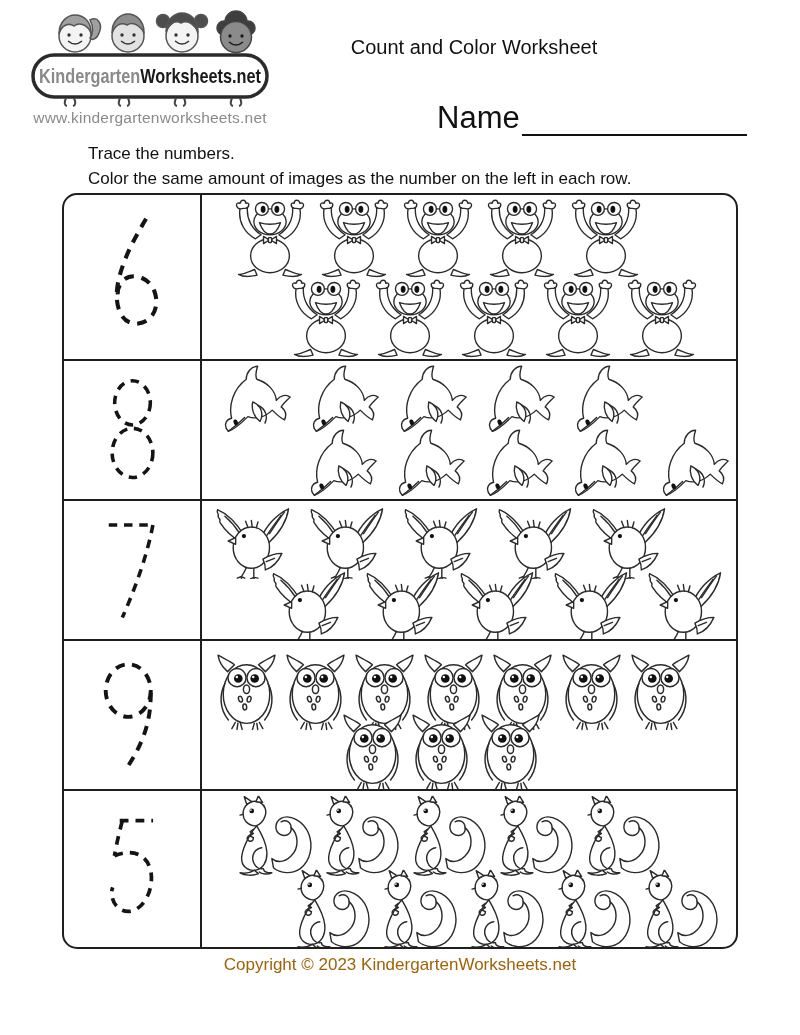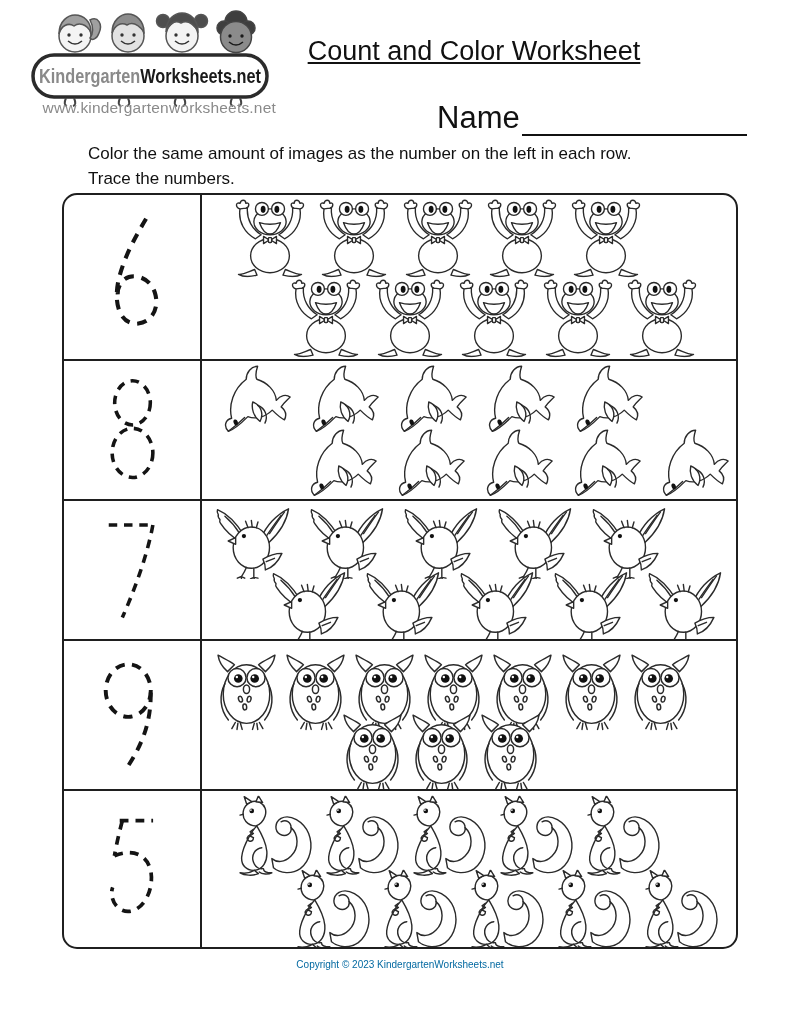--- a/index.html
+++ b/index.html
@@ -1,26 +1,26 @@
 <!DOCTYPE html>
 <html><head>
 <meta charset="utf-8">
 <style>
   html,body{margin:0;padding:0;background:#fff;}
   .page{position:relative;width:800px;height:1035px;background:#fff;overflow:hidden;
         font-family:"Liberation Sans", sans-serif;color:#141414;}
 
   
   .logo-wrap{position:absolute;left:30px;top:8px;width:240px;}
-  .logo-url{position:absolute;left:24px;top:99px;width:252px;text-align:right;
+  .logo-url{position:absolute;left:24px;top:109px;width:252px;text-align:center;
             font-size:15.5px;color:#8a8a8a;letter-spacing:.2px;}
 
   
   .title{position:absolute;left:288px;top:36px;width:372px;text-align:center;
-         font-size:27px;font-weight:400;color:#111;text-decoration:underline;}
+         font-size:20px;font-weight:400;color:#111;}
   .name-row{position:absolute;left:437px;top:100px;width:310px;display:flex;align-items:flex-end;}
   .name-label{font-size:31px;color:#111;}
   .name-line{flex:1;border-bottom:2px solid #111;height:30px;margin-left:2px;}
 
   .instructions{position:absolute;left:88px;top:141px;width:660px;font-size:17px;line-height:25px;color:#111;}
 
   
   .ws-table{position:absolute;left:62px;top:193px;width:676px;height:756px;
             border:2px solid #1f1f1f;border-radius:15px;overflow:hidden;box-sizing:border-box;}
   .ws-row{display:flex;border-top:2px solid #1f1f1f;box-sizing:border-box;}
@@ -34,21 +34,21 @@
 
   
   .ln{stroke:#2b2b2b;stroke-width:1.7;fill:#fff;stroke-linejoin:round;stroke-linecap:round;}
   .ln .nf{fill:none;}
   .ln .fill{fill:#111;stroke:none;}
   .ln .wfill{fill:#fff;stroke:none;}
   .animal{flex:0 0 auto;}
 
   
   .footer{position:absolute;left:0;top:956px;width:800px;text-align:center;
-          font-size:10px;line-height:18px;color:#0369a1;}
+          font-size:17px;line-height:18px;color:#a16207;}
   .hidden-defs{position:absolute;width:0;height:0;overflow:hidden;}
 </style>
 </head>
 <body>
 
 <div class="page">
 
   <svg class="hidden-defs" aria-hidden="true">
     <defs>
       <symbol id="sym-frog" viewBox="0 0 104 98">
@@ -192,22 +192,22 @@
   </div>
   <div class="logo-url">www.kindergartenworksheets.net</div>
 
   <div class="title">Count and Color Worksheet</div>
   <div class="name-row">
     <span class="name-label">Name</span>
     <span class="name-line"></span>
   </div>
 
   <div class="instructions">
+    <div>Trace the numbers.</div>
     <div>Color the same amount of images as the number on the left in each row.</div>
-    <div>Trace the numbers.</div>
   </div>
 
   <div class="ws-table" id="ws-table">
       <div class="ws-row" style="height: 164px;">
         <div class="num-cell">
           <svg viewBox="0 0 100 132" height="128" width="97" class="num-svg">
             <path d="M64,6 C52,26 40,48 35,72 C30,100 41,116 56,114 C71,112 78,97 73,82 C68,66 50,61 41,69 C36,74 34,80 35,86"></path>
           </svg>
         </div>
         <div class="img-cell">

